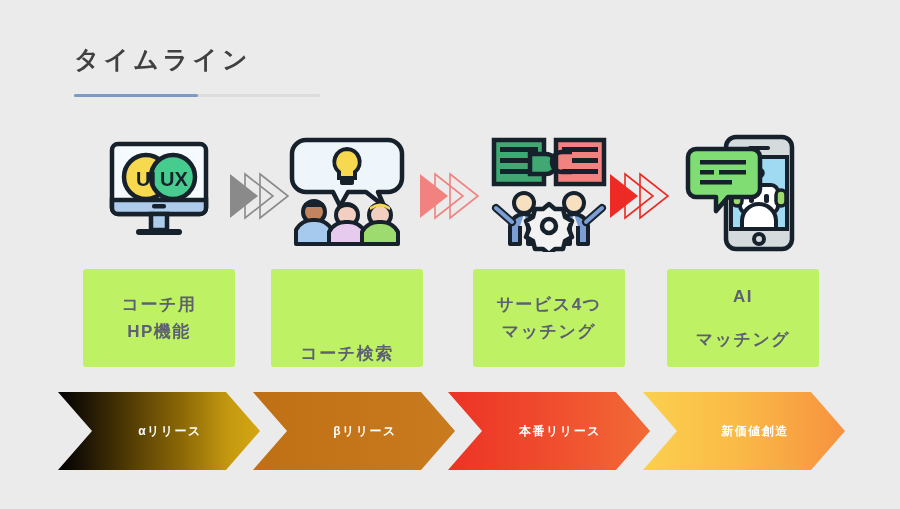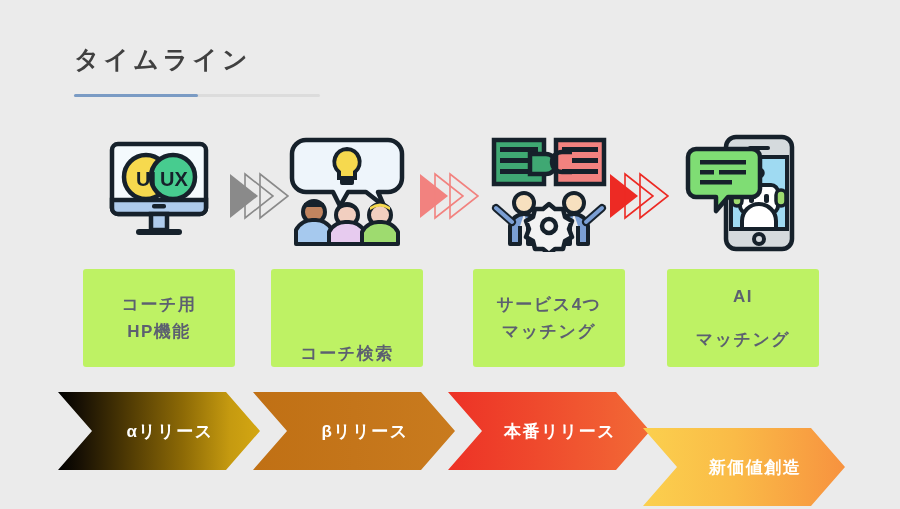--- a/index.html
+++ b/index.html
@@ -134,31 +134,31 @@
     position: absolute;
     top: 0;
     height: 78px;
     -webkit-clip-path: polygon(0 0, calc(100% - 34px) 0, 100% 50%, calc(100% - 34px) 100%, 0 100%, 34px 50%);
     clip-path: polygon(0 0, calc(100% - 34px) 0, 100% 50%, calc(100% - 34px) 100%, 0 100%, 34px 50%);
     display: flex;
     align-items: center;
     justify-content: center;
   }
   .banner .banner-label {
-    font-size: 17px;
+    font-size: 12px;
     font-weight: 700;
     color: #ffffff;
     letter-spacing: 1.5px;
     white-space: nowrap;
     padding-left: 22px;
   }
   .banner.g0 { left: 58px;  width: 202px; background: linear-gradient(90deg, #000000 0%, #1a1204 12%, #574004 38%, #8d6a06 62%, #c59a10 85%, #d4a712 100%); }
   .banner.g1 { left: 253px; width: 202px; background: linear-gradient(90deg, #c07014 0%, #c4751a 50%, #c97b1e 100%); }
   .banner.g2 { left: 448px; width: 202px; background: linear-gradient(90deg, #ed3226 0%, #ef4a2d 45%, #f26a36 100%); }
-  .banner.g3 { left: 643px; width: 202px; background: linear-gradient(90deg, #fbd04e 0%, #fabb47 45%, #f7923f 100%); margin-top: 36px; }
+  .banner.g3 { left: 643px; width: 202px; background: linear-gradient(90deg, #fbd04e 0%, #fabb47 45%, #f7923f 100%); }
 
   svg { display: block; }
 </style>
 </head>
 <body>
 
 <div class="page">
 
   <div class="header">
     <div class="page-title">タイムライン</div>

